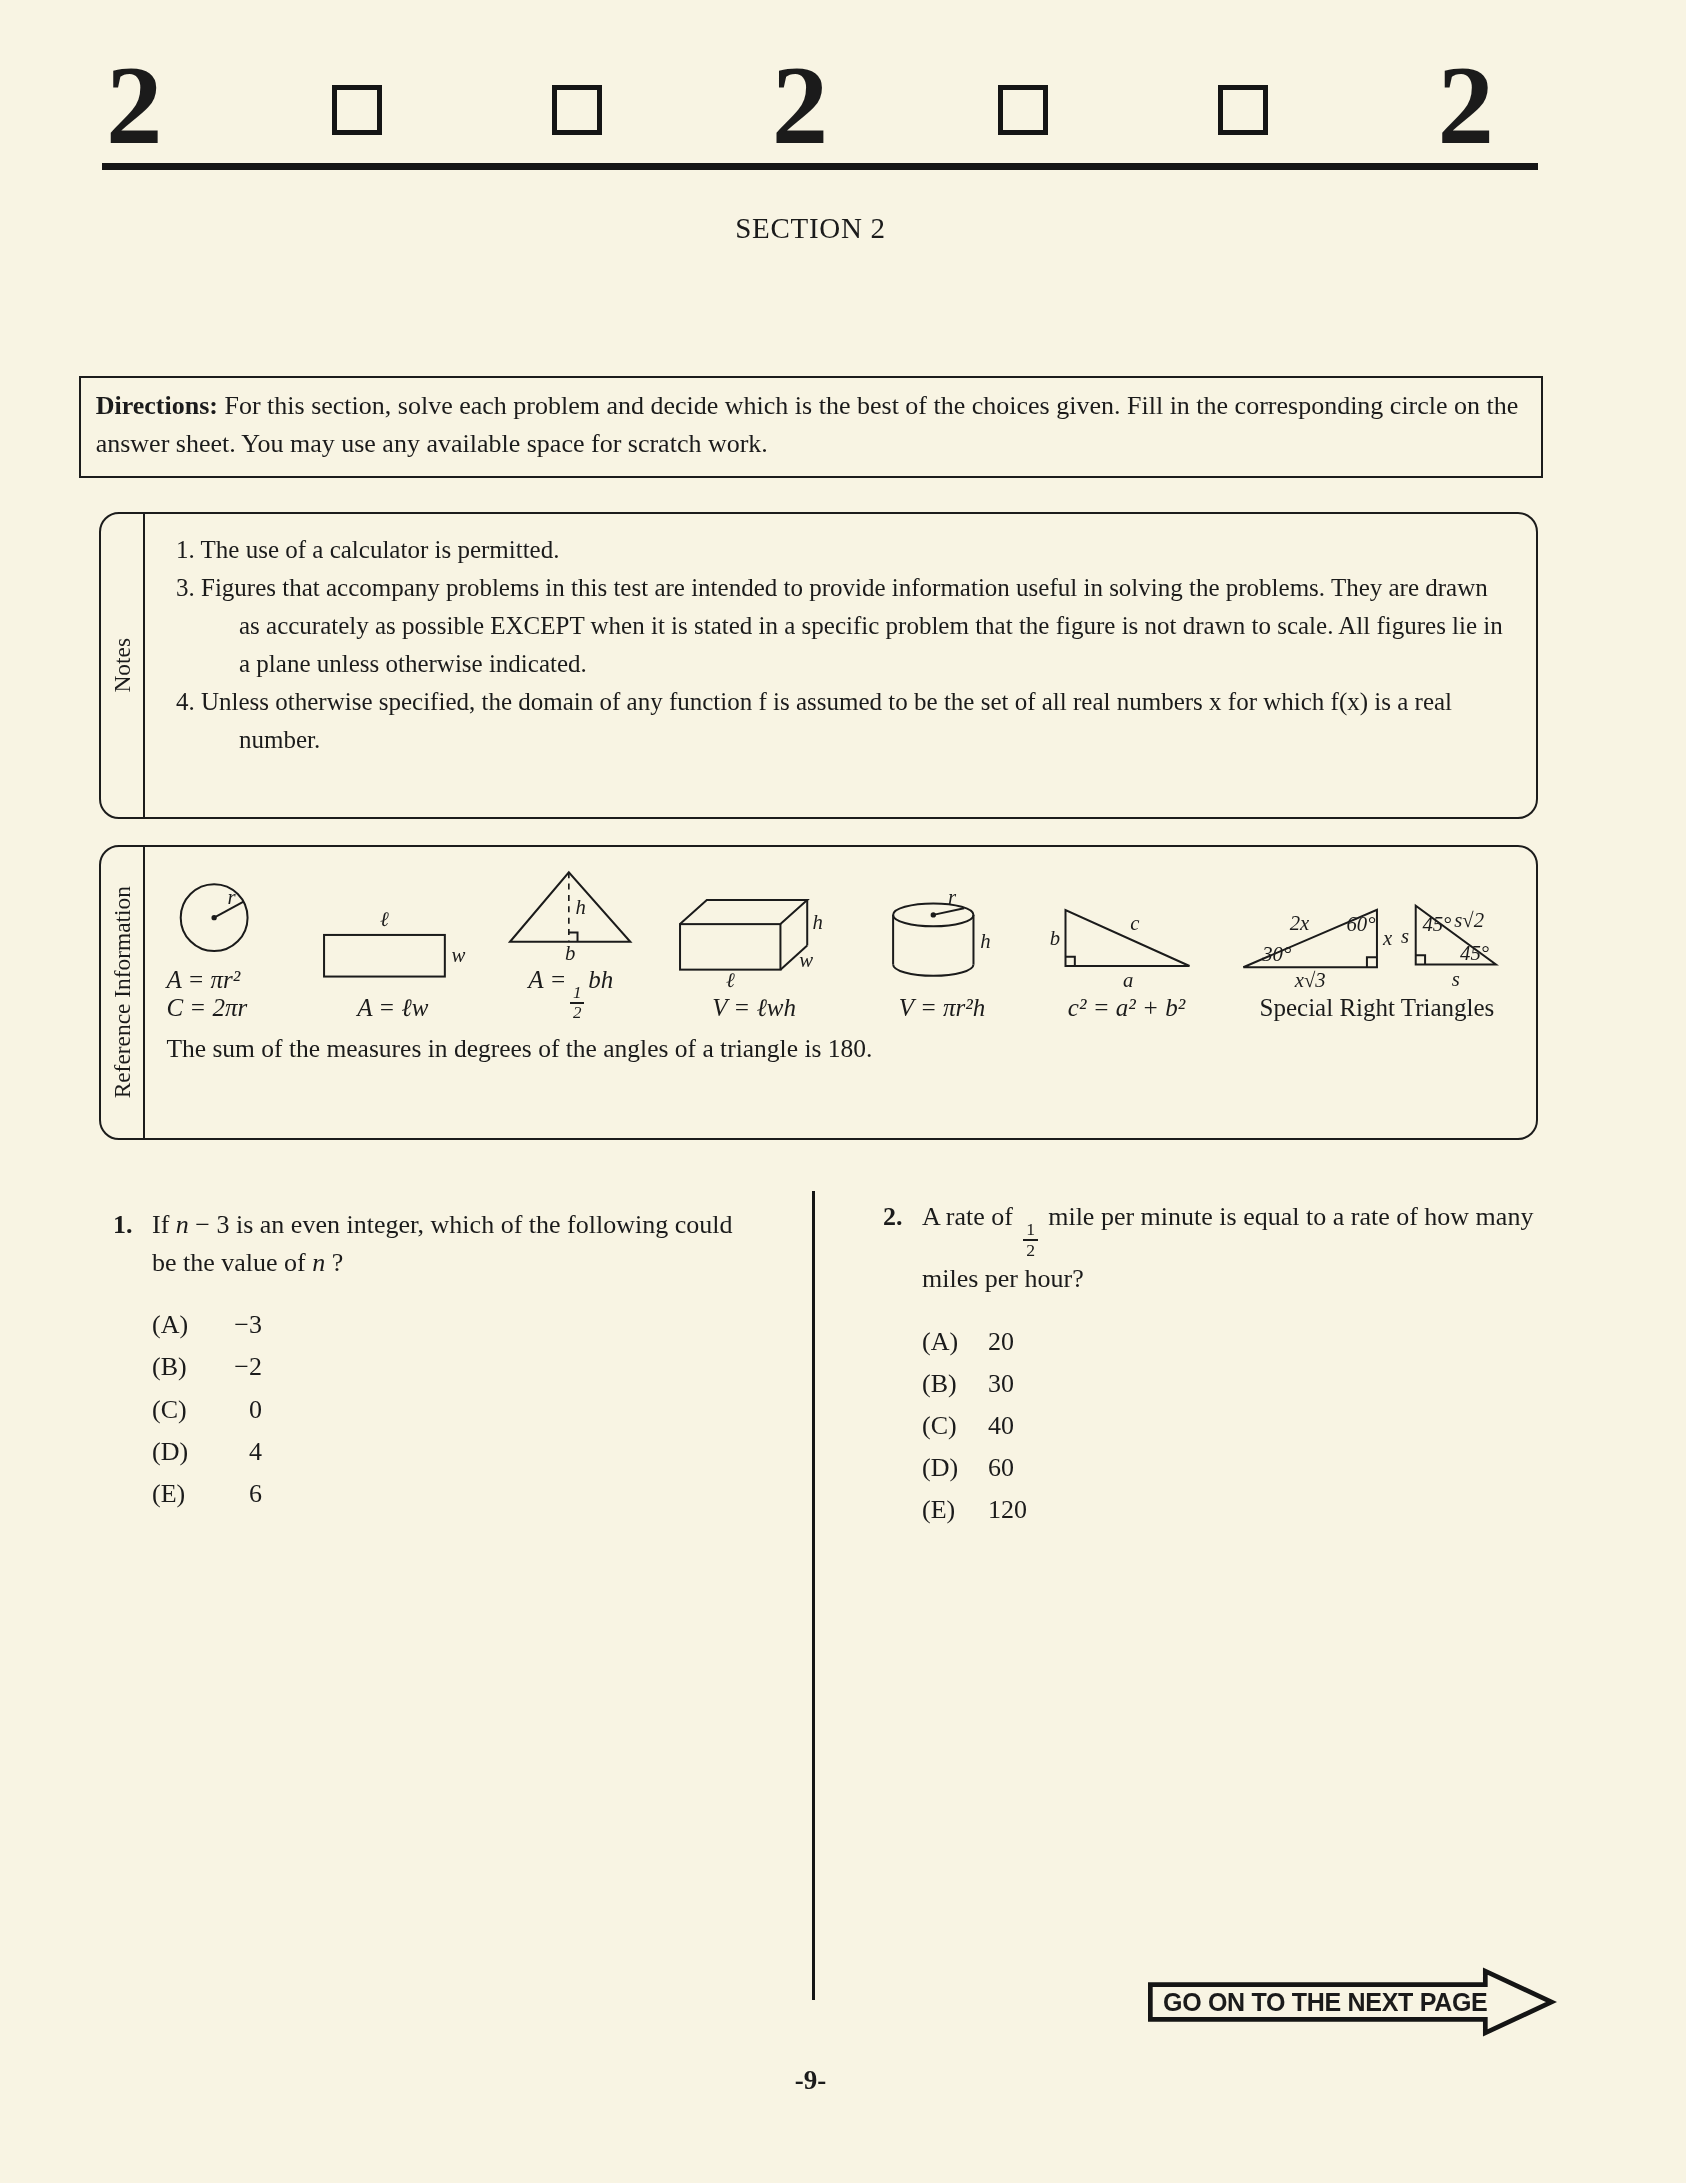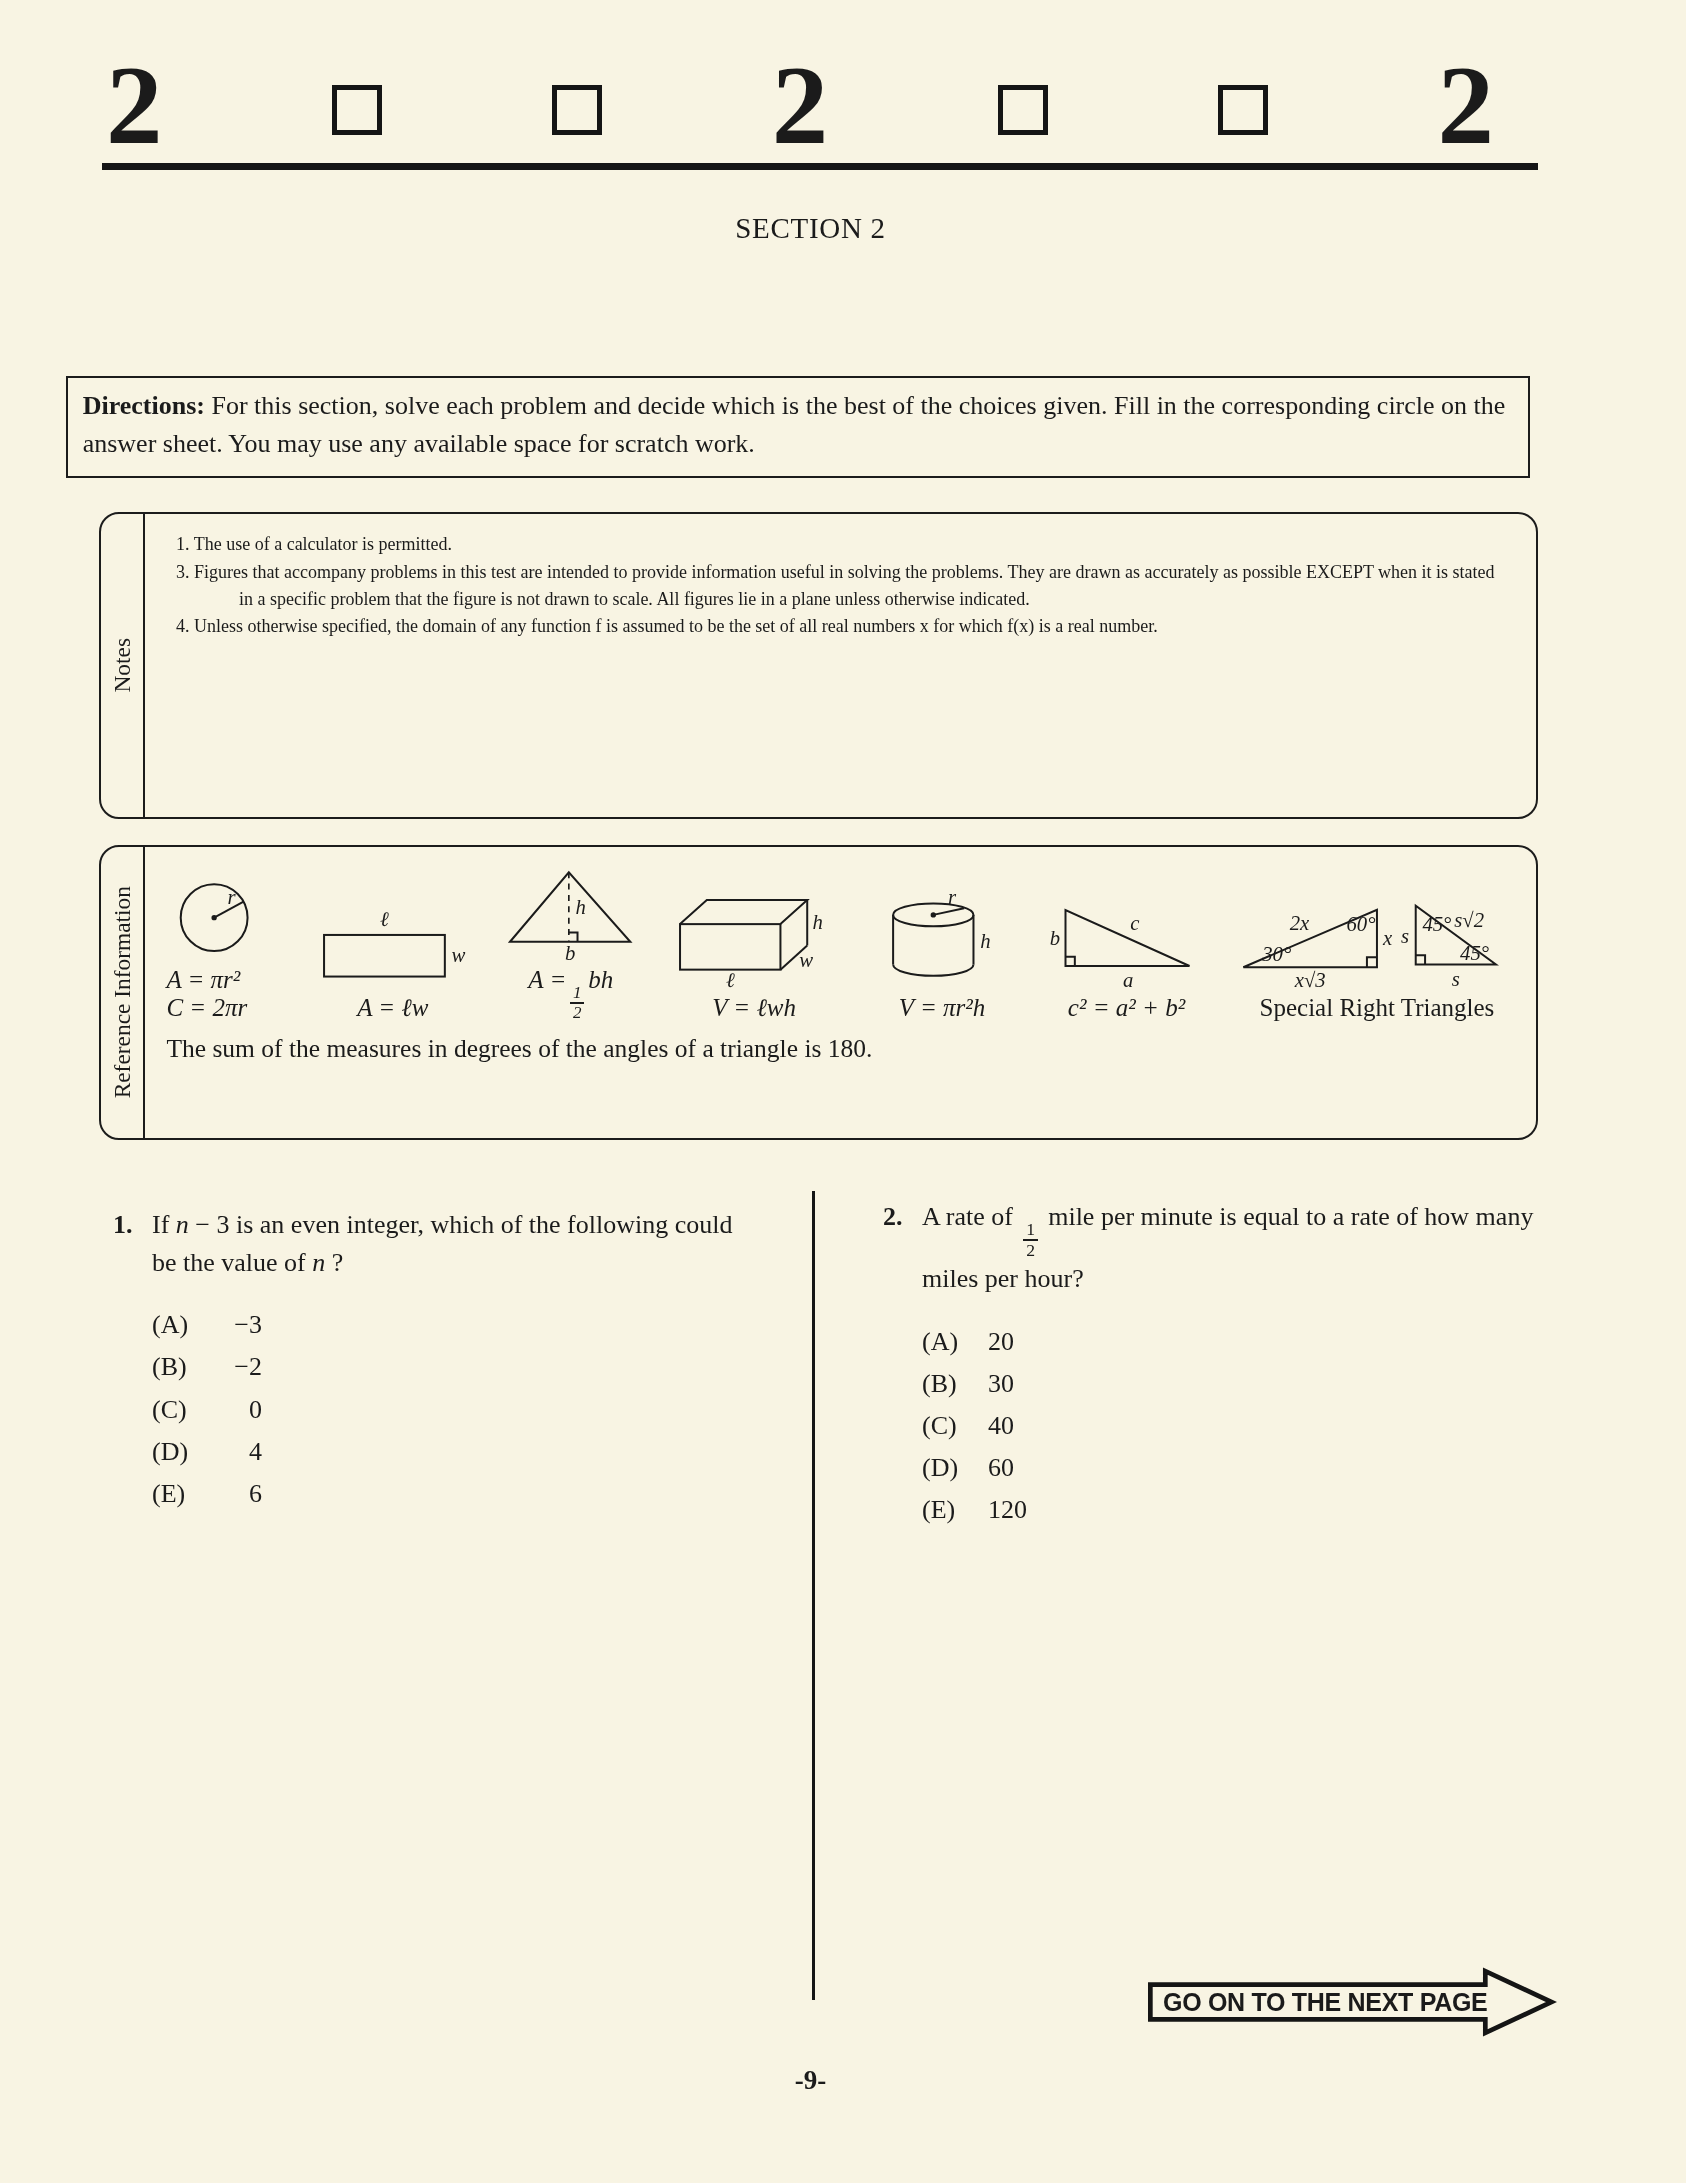--- a/index.html
+++ b/index.html
@@ -20,40 +20,40 @@
   .hdr-square { width:50px; height:50px; border:5.4px solid #151515; margin-top:10.7px; }
   .header-rule { position:absolute; top:163px; left:102px; width:1436px; height:6.7px; background:#151515; }
 
   .section-title {
     position:absolute; top:212px; left:0; width:1621px; text-align:center;
     font-size:29px; font-weight:normal; letter-spacing:0.7px;
   }
 
   
   .directions-box {
-    position:absolute; top:376px; left:66px; width:1464px;
+    position:absolute; top:376px; left:79px; width:1464px;
     border:2.7px solid #1c1c1c; padding:9.4px 17.4px 13.4px 14.7px;
     font-size:26px; line-height:1.45;
   }
 
   
   .framed-box {
     position:absolute; left:99px; width:1439px;
     border:2.7px solid #1c1c1c; border-radius:20px;
     display:flex; overflow:hidden;
   }
   .notes-box { top:512px; height:307px; }
   .ref-box   { top:845px; height:295px; }
   .box-side {
     flex:0 0 44px; border-right:2.7px solid #1c1c1c;
     display:flex; align-items:center; justify-content:center;
   }
   .vlabel { writing-mode:vertical-rl; transform:rotate(180deg); font-size:23.4px; white-space:nowrap; }
 
-  .notes-content { flex:1; padding:17.4px 24px 12px 31px; font-size:18px; line-height:1.52; }
+  .notes-content { flex:1; padding:17.4px 24px 12px 31px; font-size:25px; line-height:1.52; }
   .note-item { padding-left:63px; text-indent:-63px; }
 
   .ref-content { flex:1; padding:13.4px 20px 8px 21.4px; }
   .figs-row { display:flex; align-items:flex-end; justify-content:space-between; width:100%; }
   .fig { display:flex; flex-direction:column; align-items:center; }
   .fig-formula { font-style:italic; font-size:25px; margin-top:4px; white-space:nowrap; }
   .fig-formula-left { text-align:left; align-self:flex-start; }
   .fig-pair { display:flex; align-items:flex-end;justify-content:space-between; }
   .fig-caption { font-size:25px; margin-top:4px; white-space:nowrap;text-align:right; }
   .ref-footer { font-size:25.5px; line-height:1.5; margin-top:8px; }

